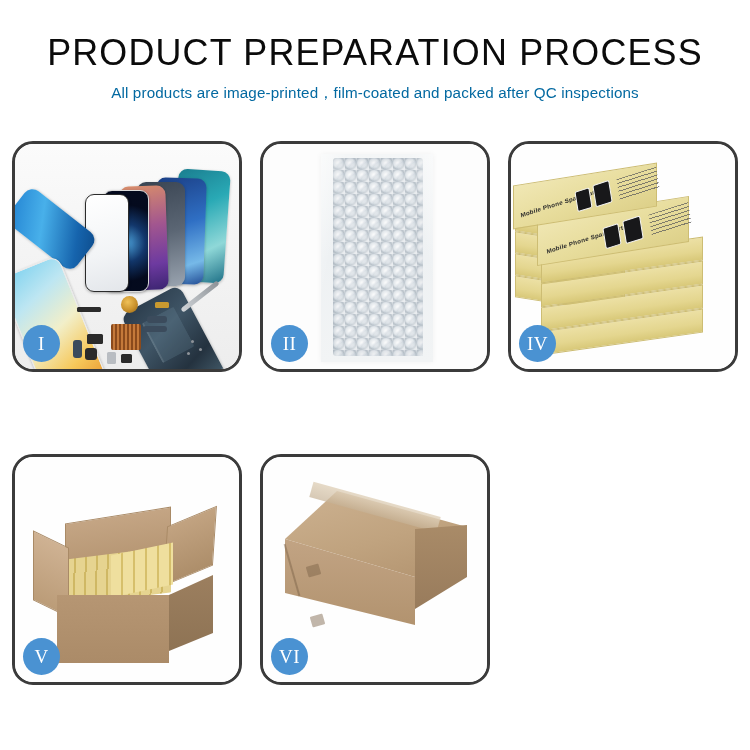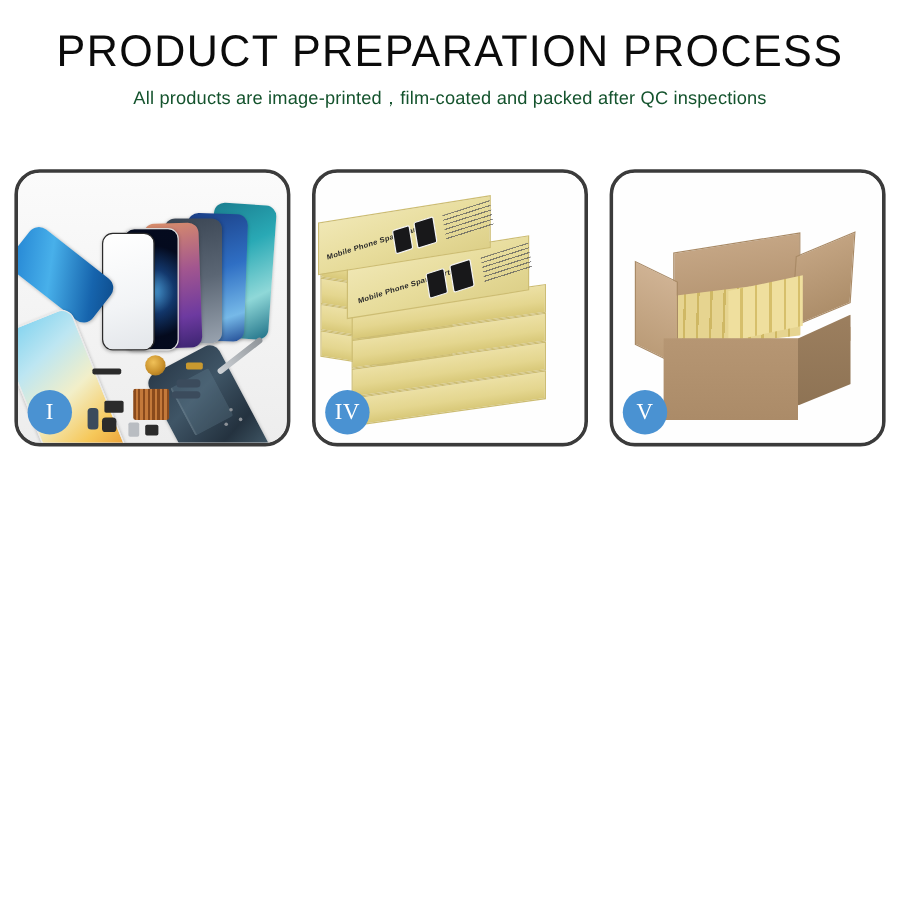--- a/index.html
+++ b/index.html
@@ -11,38 +11,38 @@
     width: 750px;
     height: 750px;
     font-family: "Liberation Sans", sans-serif;
     overflow: hidden;
     position: relative;
   }
 
   
   .header {
     width: 750px;
-    padding-top: 22px;
+    padding-top: 32px;
     text-align: center;
   }
   .title {
     font-family: "Liberation Sans", sans-serif;
     font-size: 37px;
     font-weight: 500;
     color: #0b0b0b;
     letter-spacing: 1.2px;
     line-height: 42px;
     white-space: nowrap;
     transform: scaleX(0.97);
   }
   .subtitle {
     font-family: "Liberation Sans", sans-serif;
     font-size: 15.2px;
     font-weight: 400;
-    color: #14532d;
+    color: #0369a1;
     letter-spacing: 0.15px;
     line-height: 20px;
     margin-top: 9px;
     white-space: nowrap;
   }
 
   
   .grid {
     position: absolute;
     left: 12px;
@@ -447,20 +447,29 @@
       <div class="part" style="left:106px; top:210px; width:11px; height:9px;"></div>
       <div class="part flex" style="left:58px; top:196px; width:9px; height:18px;"></div>
       <div class="screws" style="left:176px; top:196px;"></div>
       <div class="screws" style="left:184px; top:204px;"></div>
       <div class="screws" style="left:172px; top:208px;"></div>
       <div class="tool" style="left:162px; top:150px;"></div>
     </div>
     <div class="badge">I</div>
   </div>
 
+  <div class="panel p2">
+    <div class="panel-stage">
+      <div class="bg"></div>
+      <div class="wrapsheet"></div>
+      <div class="bubbles"></div>
+      <div class="wrapfold"></div>
+    </div>
+    <div class="badge">II</div>
+  </div>
 
 
   <div class="panel p4">
     <div class="panel-stage">
       <div class="bg"></div>
       <div class="stack">
 
         <div class="sbox" style="left:4px; top:74px; width:108px; height:20px; transform:skewY(9deg);"></div>
         <div class="sbox" style="left:4px; top:96px; width:108px; height:20px; transform:skewY(9deg);"></div>
         <div class="sbox" style="left:4px; top:118px; width:108px; height:20px; transform:skewY(9deg);"></div>
@@ -498,14 +507,27 @@
       <div class="inner-boxes"></div>
       <div class="inner-boxes2"></div>
       <div class="flap flap-left"></div>
       <div class="carton-rim"></div>
       <div class="carton-front"></div>
       <div class="carton-side"></div>
     </div>
     <div class="badge">V</div>
   </div>
 
+  <div class="panel p6">
+    <div class="panel-stage">
+      <div class="bg"></div>
+      <div class="c6-top"></div>
+      <div class="c6-tape"></div>
+      <div class="c6-front"></div>
+      <div class="c6-side"></div>
+      <div class="c6-seam"></div>
+      <div class="c6-notch" style="left:44px; top:108px; transform:rotate(-16deg);"></div>
+      <div class="c6-notch" style="left:48px; top:158px; transform:rotate(-16deg);"></div>
+    </div>
+    <div class="badge">VI</div>
+  </div>
 
 </div>
 
 </body></html>

